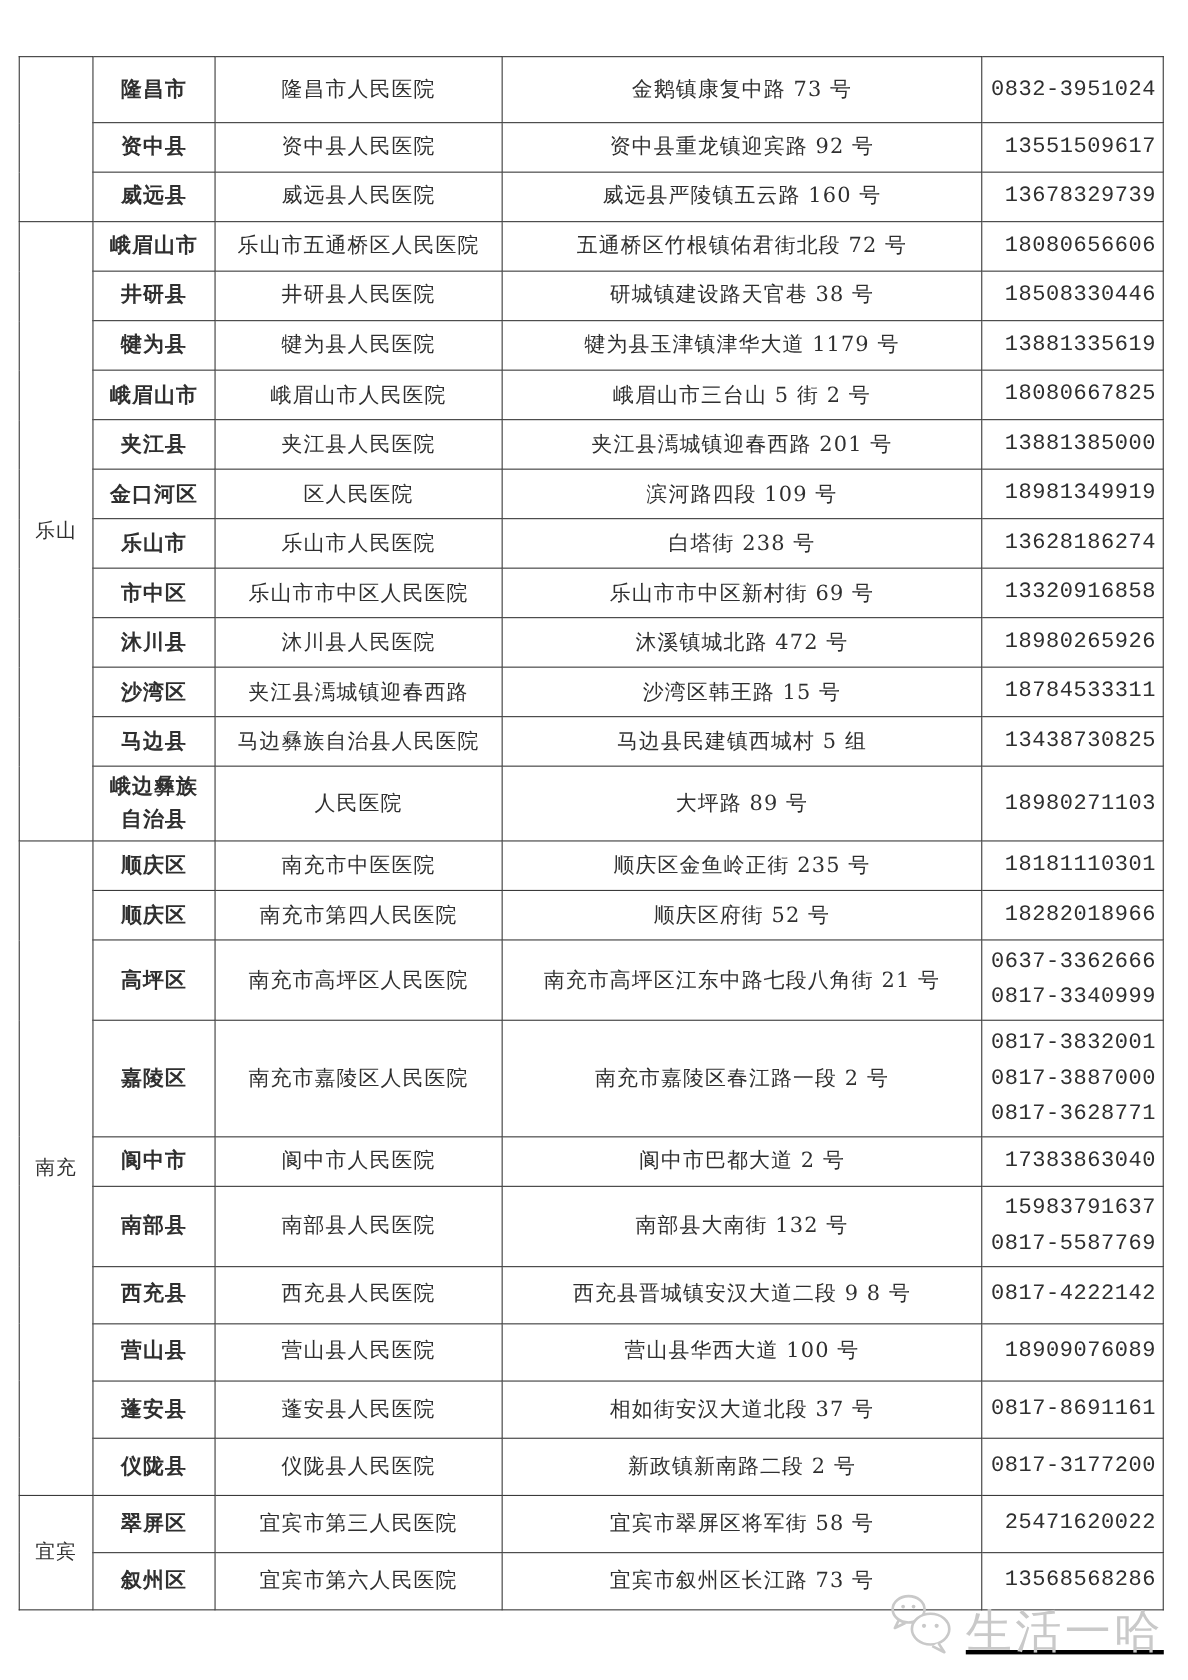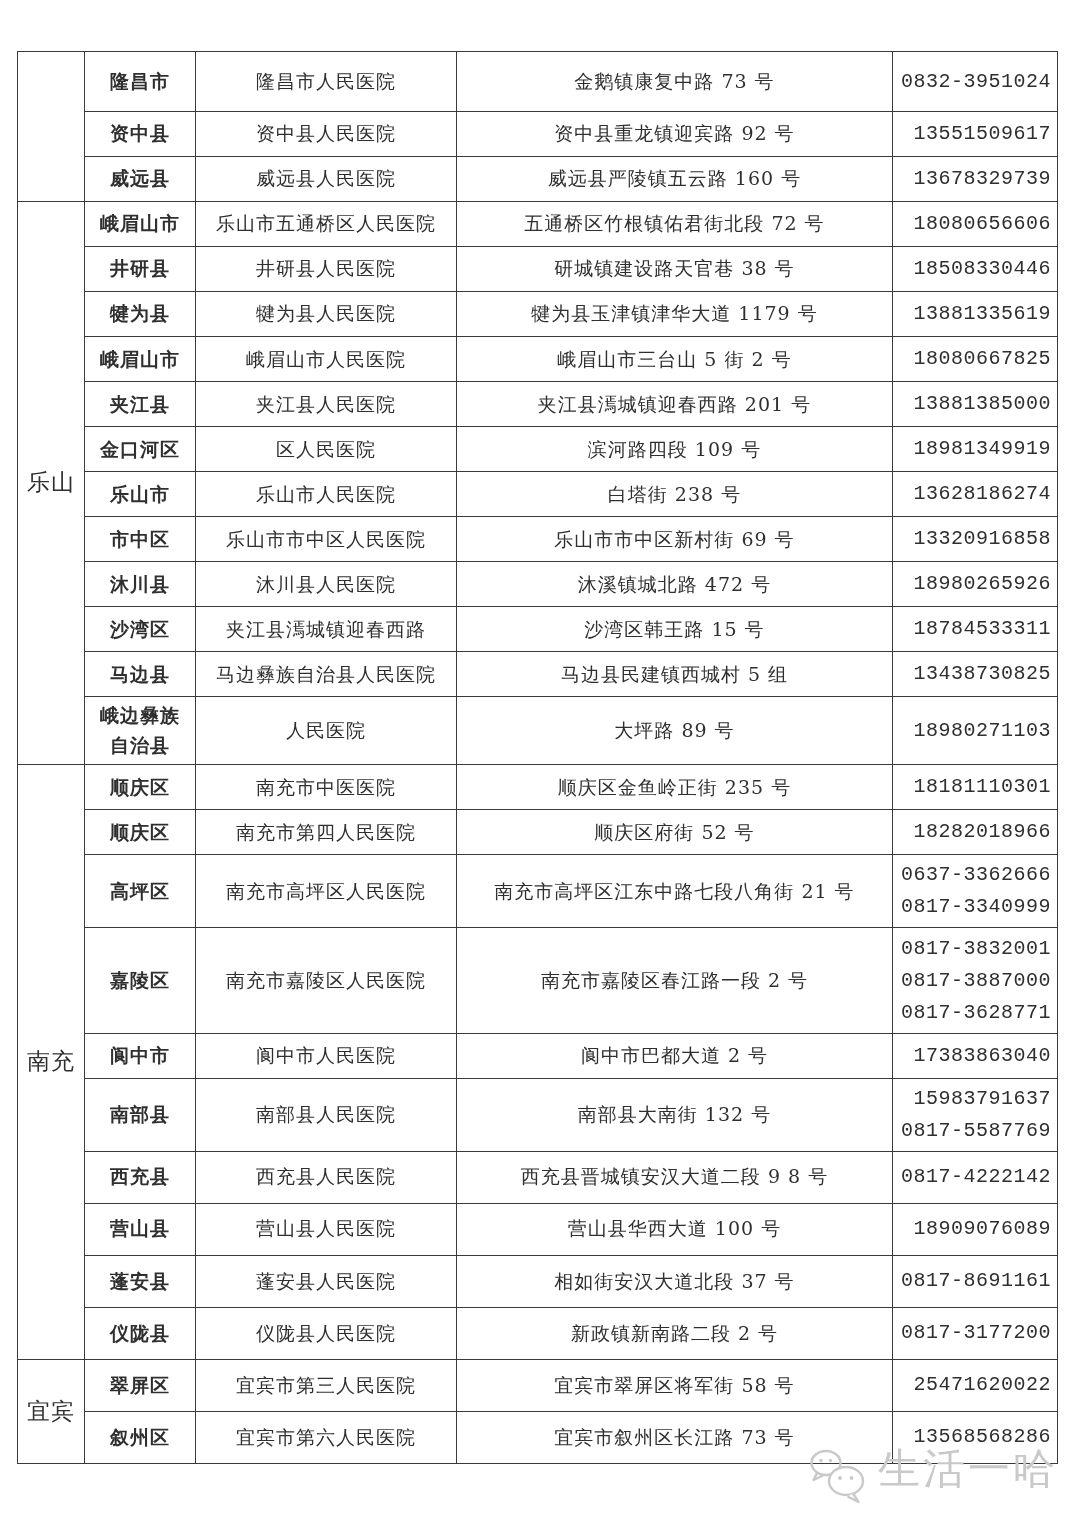--- a/index.html
+++ b/index.html
@@ -24,41 +24,42 @@
     border: 1.6px solid #3a3a3a;
     text-align: center;
     vertical-align: middle;
     color: #2f2f2f;
     font-size: 19px;
     line-height: 1.55;
     letter-spacing: 1px;
     padding: 4px 6px;
     overflow: hidden;
   }
-  .hospital-table td.region   { font-size: 23px; }
+  .hospital-table td.region   { font-size: 18px; }
   .hospital-table td.district { white-space: pre-line; font-weight: bold; }
   .hospital-table td.phone {
     font-family: Liberation Mono, monospace;
     font-size: 20px;
     letter-spacing: 0.5px;
     white-space: pre-line;
     line-height: 1.6;
     text-align: right;
   }
   .hospital-table tbody tr { height: 45px; }
   .hospital-table tbody tr:nth-child(1) { height: 60px; }
   .hospital-table tbody tr:nth-child(n+22) { height: 52px; }
 
   .watermark {
     position: absolute;
     top: 1448px;
     right: 22px;
     display: flex;
-    align-items: flex-start;
+    align-items: flex-end;
     gap: 8px;
+    text-decoration: underline;
   }
   .watermark-text {
     font-family: "DejaVu Sans", "Liberation Sans", sans-serif;
     font-size: 42px;
     letter-spacing: 3px;
     color: #c9c9c9;
     line-height: 1;
   }
 </style>
 </head>

